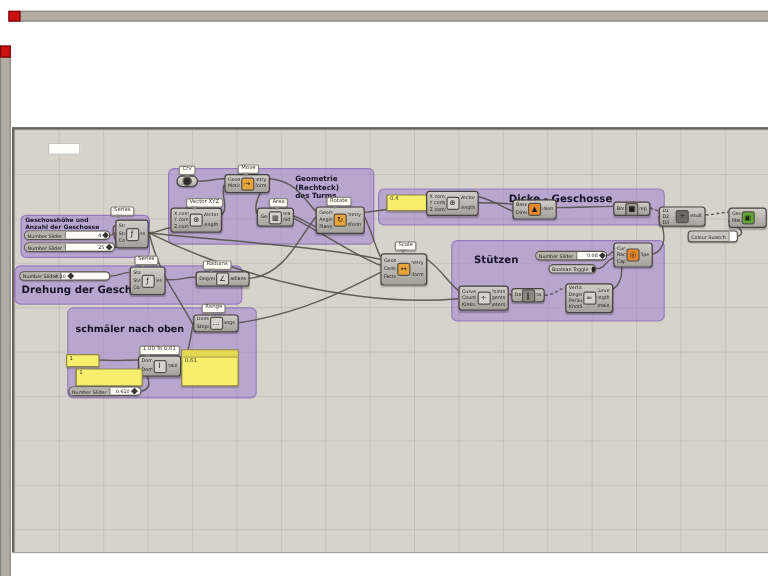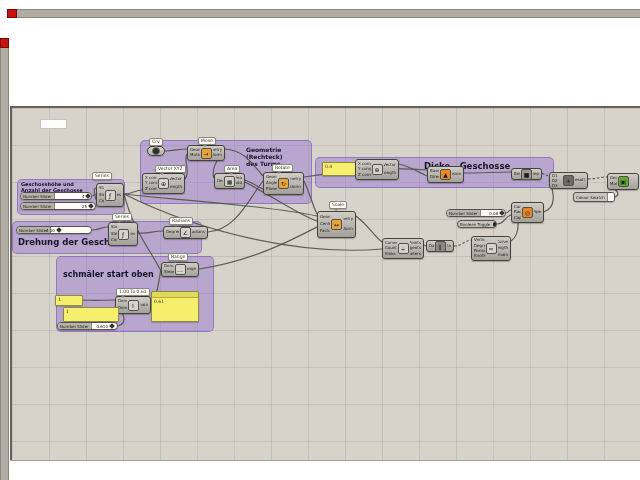--- a/index.html
+++ b/index.html
@@ -96,22 +96,25 @@
     <div class="group" style="position: absolute; left: 12px; top: 221px; width: 188px; height: 31px;">
       <div class="glabel" style="left: 5px; top: 16px; font-size: 8.5px;">Drehung der Geschosse</div>
     </div>
     <div class="group" style="position: absolute; left: 140px; top: 140px; width: 170px; height: 62px;">
       <div class="glabel" style="left: 105px; top: 6px; font-size: 6px;">Geometrie (Rechteck)
 des Turms</div>
     </div>
     <div class="group" style="position: absolute; left: 315px; top: 157px; width: 237px; height: 29px;">
       <div class="glabel" style="left: 108px; top: 4px; font-size: 8.5px;">Dicke - Geschosse</div>
     </div>
+    <div class="group" style="position: absolute; left: 376px; top: 200px; width: 176px; height: 66px;">
+      <div class="glabel" style="left: 18px; top: 12px; font-size: 8.5px;">Stützen</div>
+    </div>
     <div class="group" style="position: absolute; left: 56px; top: 256px; width: 156px; height: 74px;">
-      <div class="glabel" style="left: 6px; top: 13px; font-size: 8px;">schmäler start oben</div>
+      <div class="glabel" style="left: 6px; top: 13px; font-size: 8px;">schmäler nach oben</div>
     </div>
     <svg id="wires" width="640" height="480" viewBox="0 0 640 480">
       <path d="M92,196 C97,196 92,188 96,188" class="wire"></path>
       <path d="M96,206 C101,206 92,195 96,194" class="wire"></path>
       <path d="M124,194 C150,198 260,204 317,216" class="wire"></path>
       <path d="M124,194 C200,232 300,256 382,249" class="wire"></path>
       <path d="M124,194 C134,232 148,246 161,271" class="wire"></path>
       <path d="M124,194 C132,194 136,190 142,190" class="wire"></path>
       <path d="M92,230 C100,230 101,227 108,227" class="wire"></path>
       <path d="M138,233 C150,234 152,231 163,231" class="wire"></path>

